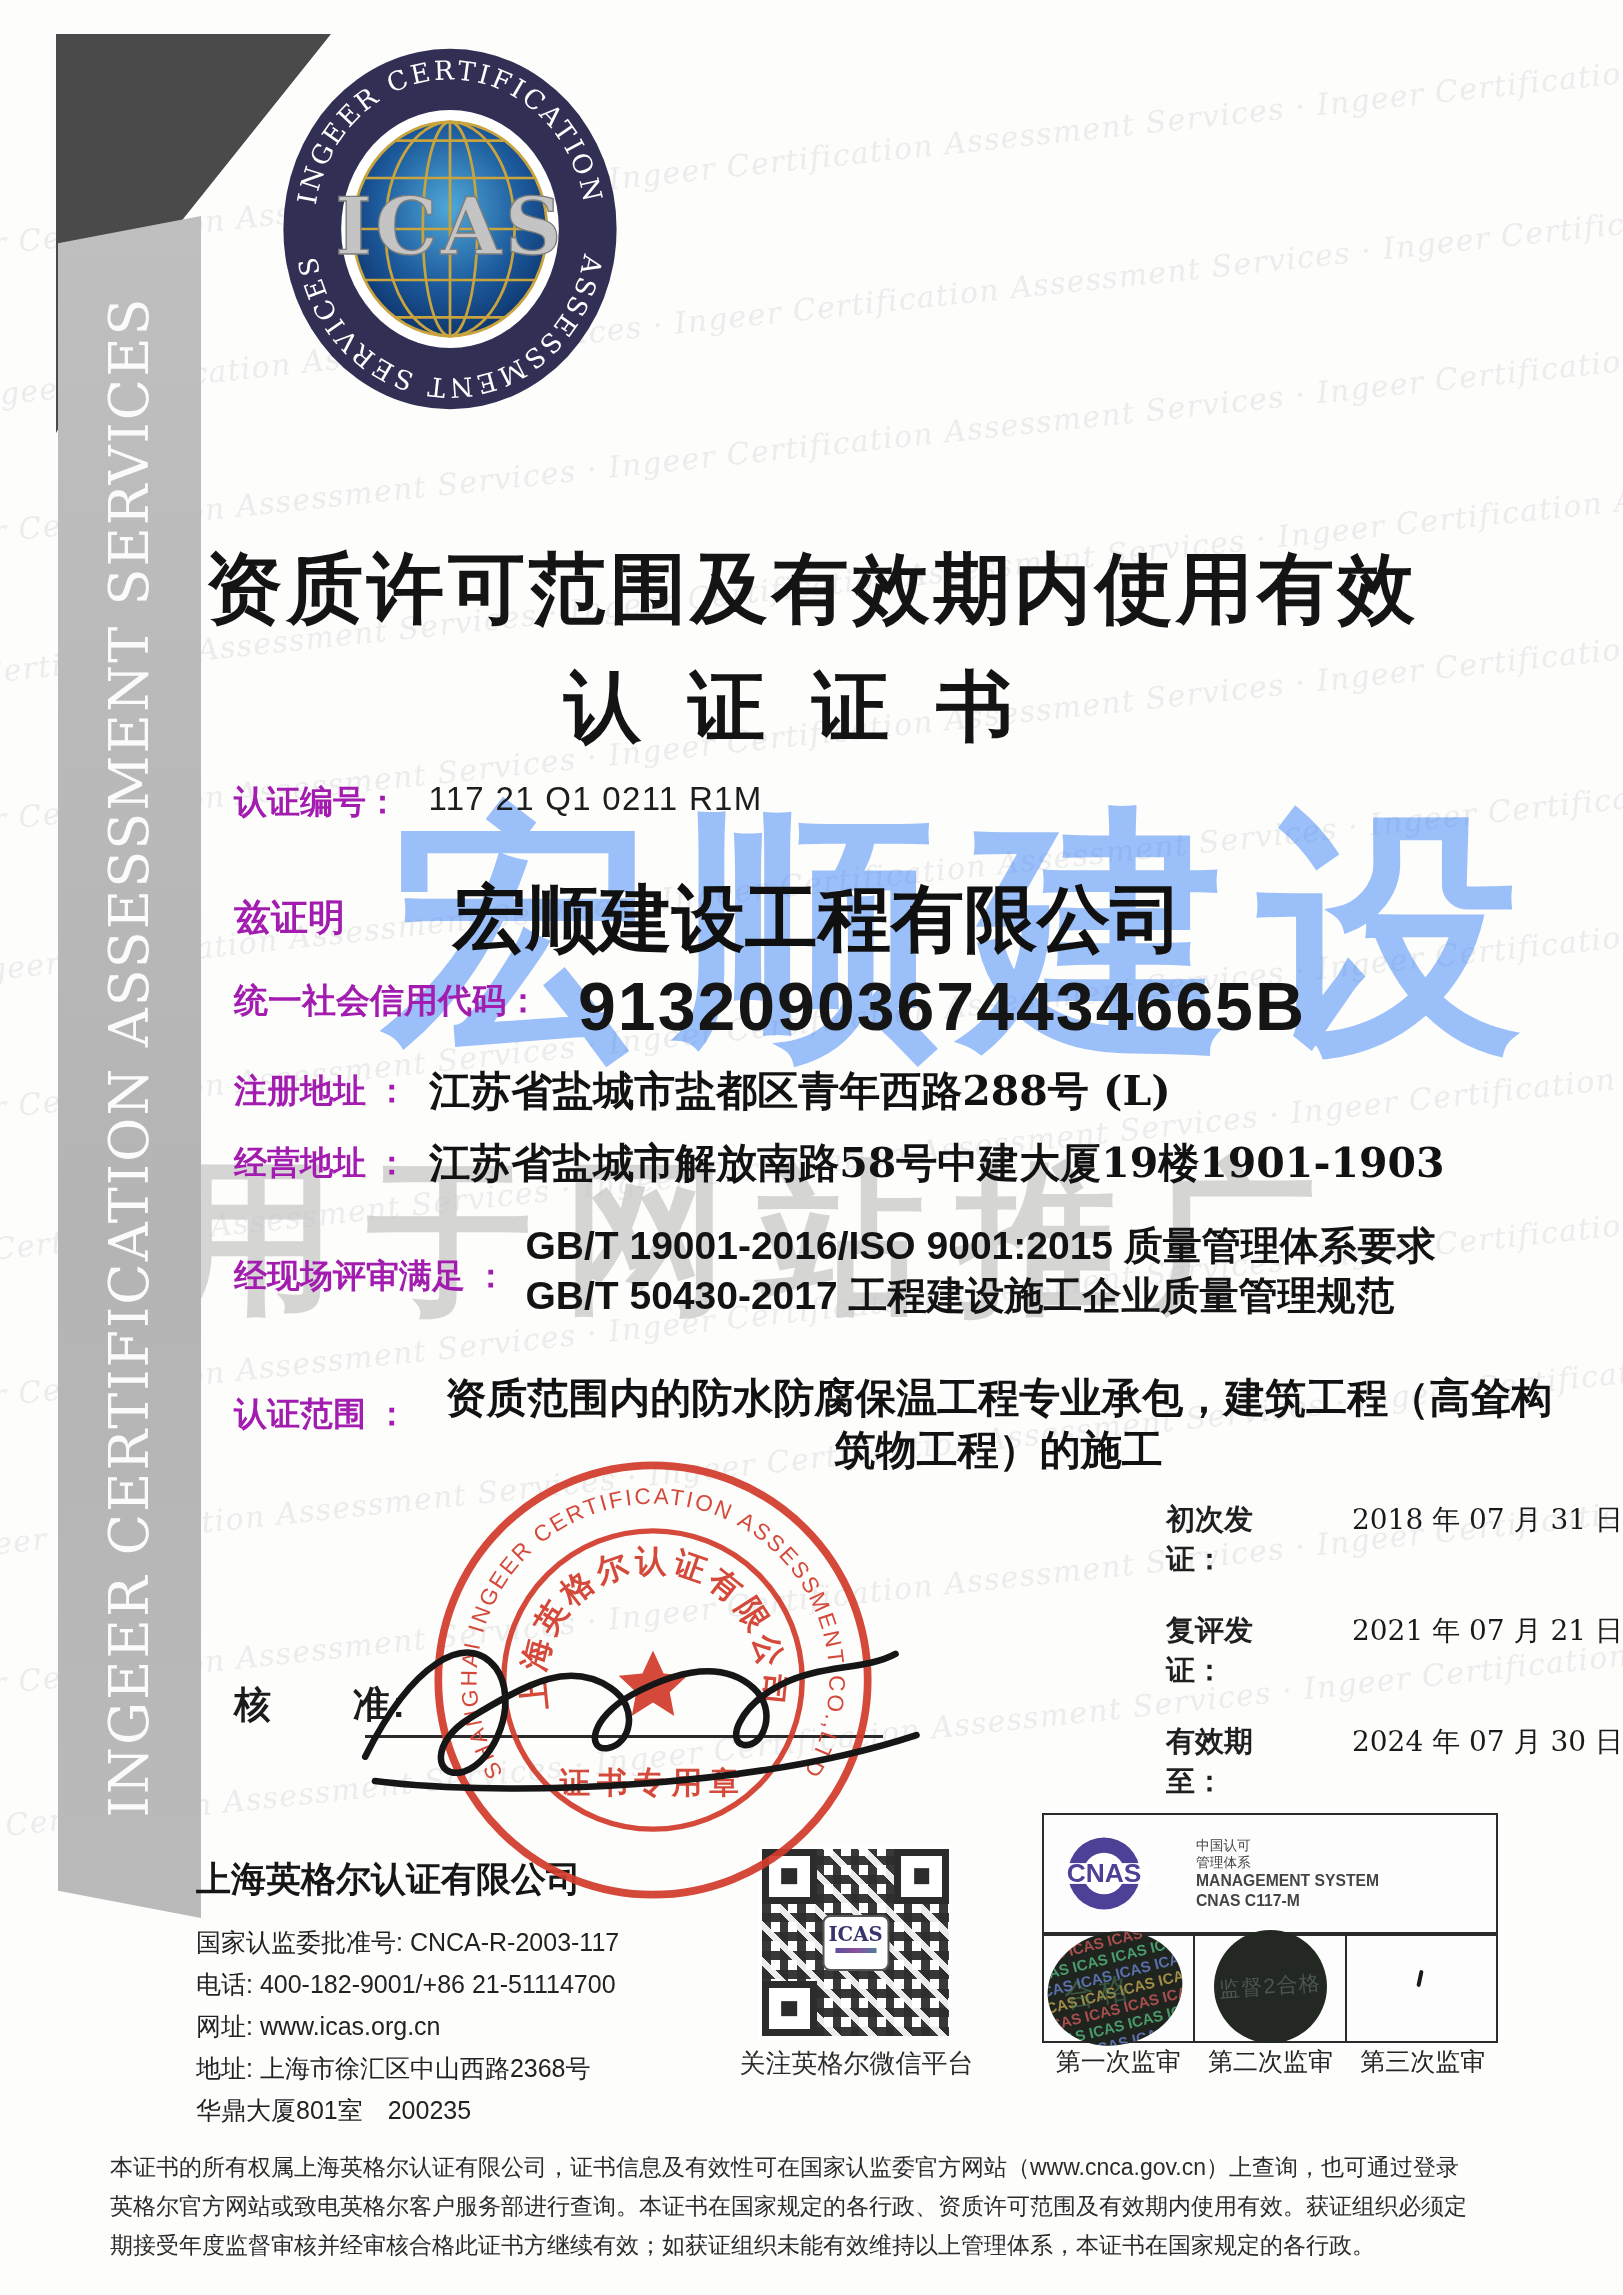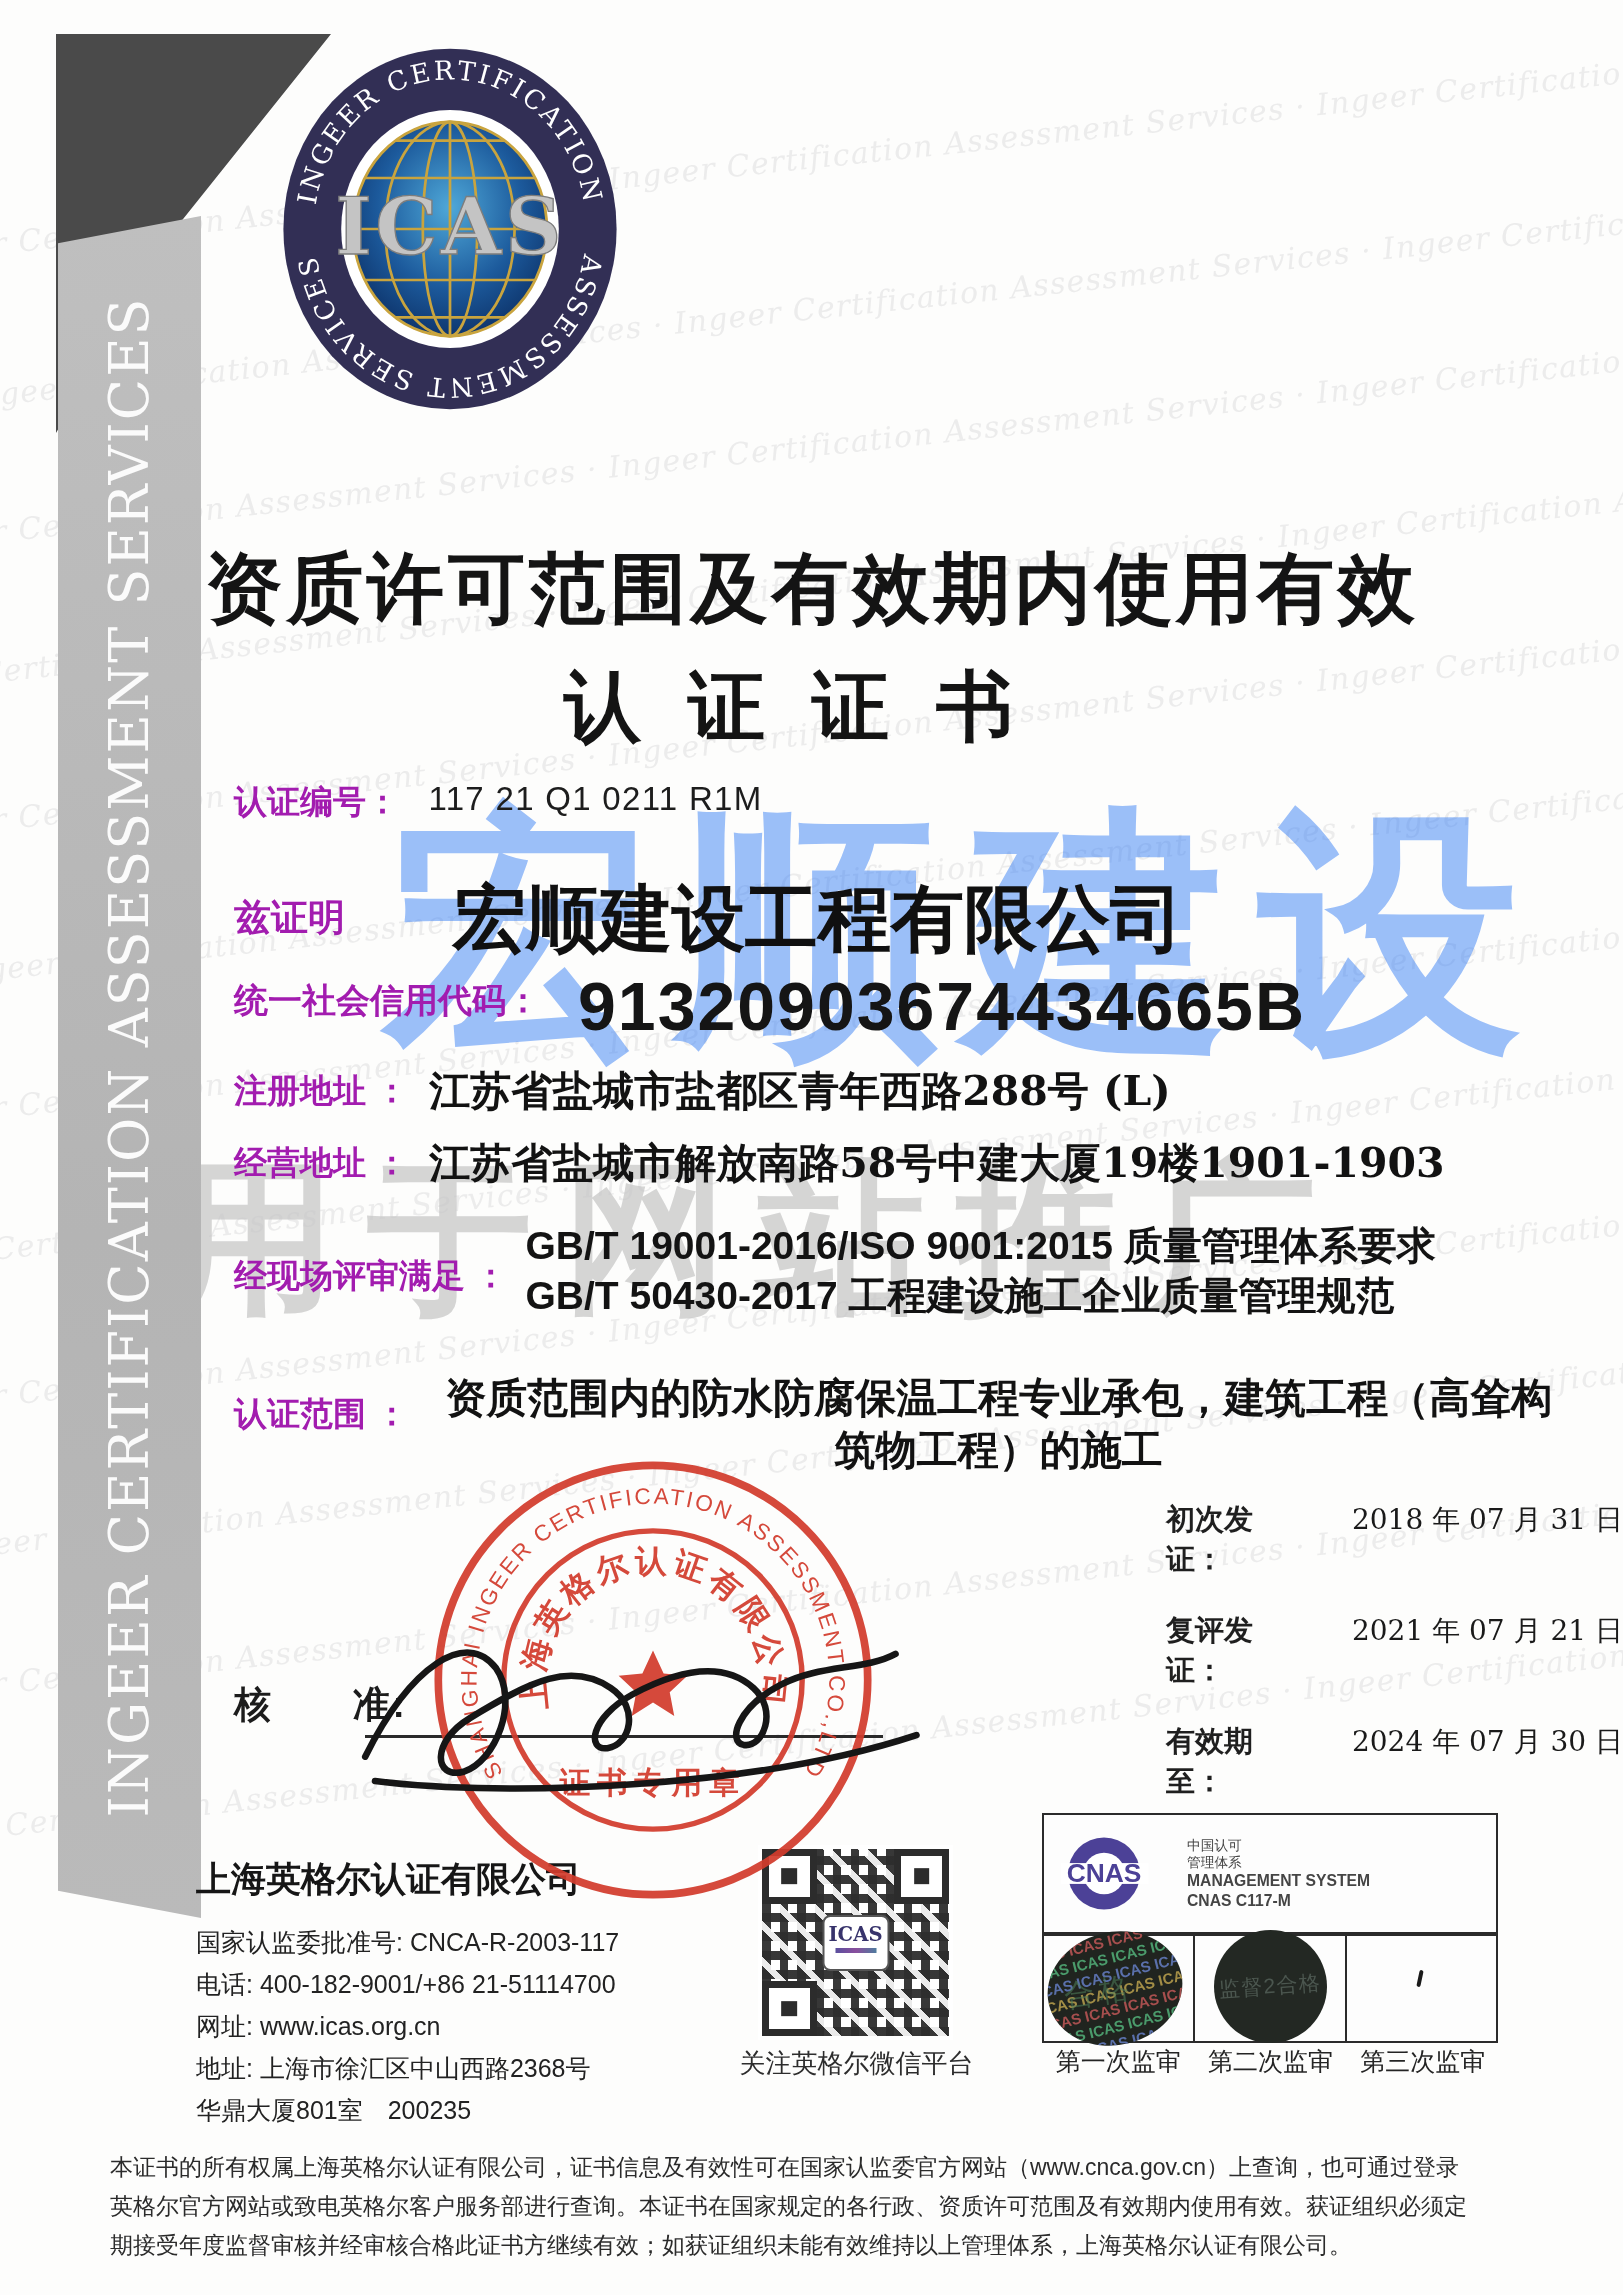--- a/index.html
+++ b/index.html
@@ -85,21 +85,21 @@
   .qr-center .b{width:41px;height:5.2px;margin:2px auto 0;
       background:linear-gradient(90deg,#5a4f9e,#8a4f9e,#4f7c9e);}
   .qr-cap{position:absolute;left:732px;top:2046px;width:249px;text-align:center;font-size:26px;color:#2d2d2d;z-index:2;font-family:Liberation Mono, monospace;}
 
   
   .accr1{position:absolute;left:1042px;top:1813px;width:452px;height:117px;border:2.6px solid #2b2b2b;
       background:#fdfdfd;z-index:2;display:flex;align-items:center;}
   .accr-badge-col{margin-left:27.5px;text-align:center;}
   .accr-badge-cap{font-size:15.7px;color:#333;font-family:"DejaVu Serif",serif;margin-top:0px;white-space:nowrap;}
   .cnas{margin-left:17px;}
-  .cnas-txt{margin-left:15px;color:#454545;}
+  .cnas-txt{margin-left:24px;color:#454545;}
   .cnas-txt .s{font-size:13.7px;line-height:17px;}
   .cnas-txt .m{font-size:15.7px;line-height:20px;font-weight:600;}
   .accr2{position:absolute;left:1042px;top:1934px;width:452px;height:105px;border:2.6px solid #2b2b2b;
       background:#fdfdfd;z-index:2;display:flex;}
   .accr2 .cell{flex:1;position:relative;overflow:visible;}
   .accr2 .cell + .cell{border-left:2.6px solid #2b2b2b;}
   .holo{position:absolute;left:2.6px;top:-3.9px;width:136px;height:113px;border-radius:50%;
       background:#20241f;transform:rotate(-14deg);overflow:hidden;z-index:3;}
   .holo .l{font-size:15px;line-height:17px;white-space:nowrap;font-weight:700;opacity:.8;margin-left:-7.9px;}
   .holo .c1{color:#c95a5a}.holo .c2{color:#56b97f}.holo .c3{color:#6a84cf}.holo .c4{color:#c3a851}
@@ -331,17 +331,17 @@
   </div>
   <div class="surv">
     <span>第一次监审</span>
     <span>第二次监审</span>
     <span>第三次监审</span>
   </div>
 
   <div class="footer">
     <div>本证书的所有权属上海英格尔认证有限公司，证书信息及有效性可在国家认监委官方网站（www.cnca.gov.cn）上查询，也可通过登录</div>
     <div>英格尔官方网站或致电英格尔客户服务部进行查询。本证书在国家规定的各行政、资质许可范围及有效期内使用有效。获证组织必须定</div>
-    <div>期接受年度监督审核并经审核合格此证书方继续有效；如获证组织未能有效维持以上管理体系，上海英格尔认证有限公司。</div>
+    <div>期接受年度监督审核并经审核合格此证书方继续有效；如获证组织未能有效维持以上管理体系，本证书在国家规定的各行政。</div>
   </div>
 
 </div>
 
 
 </body></html>

